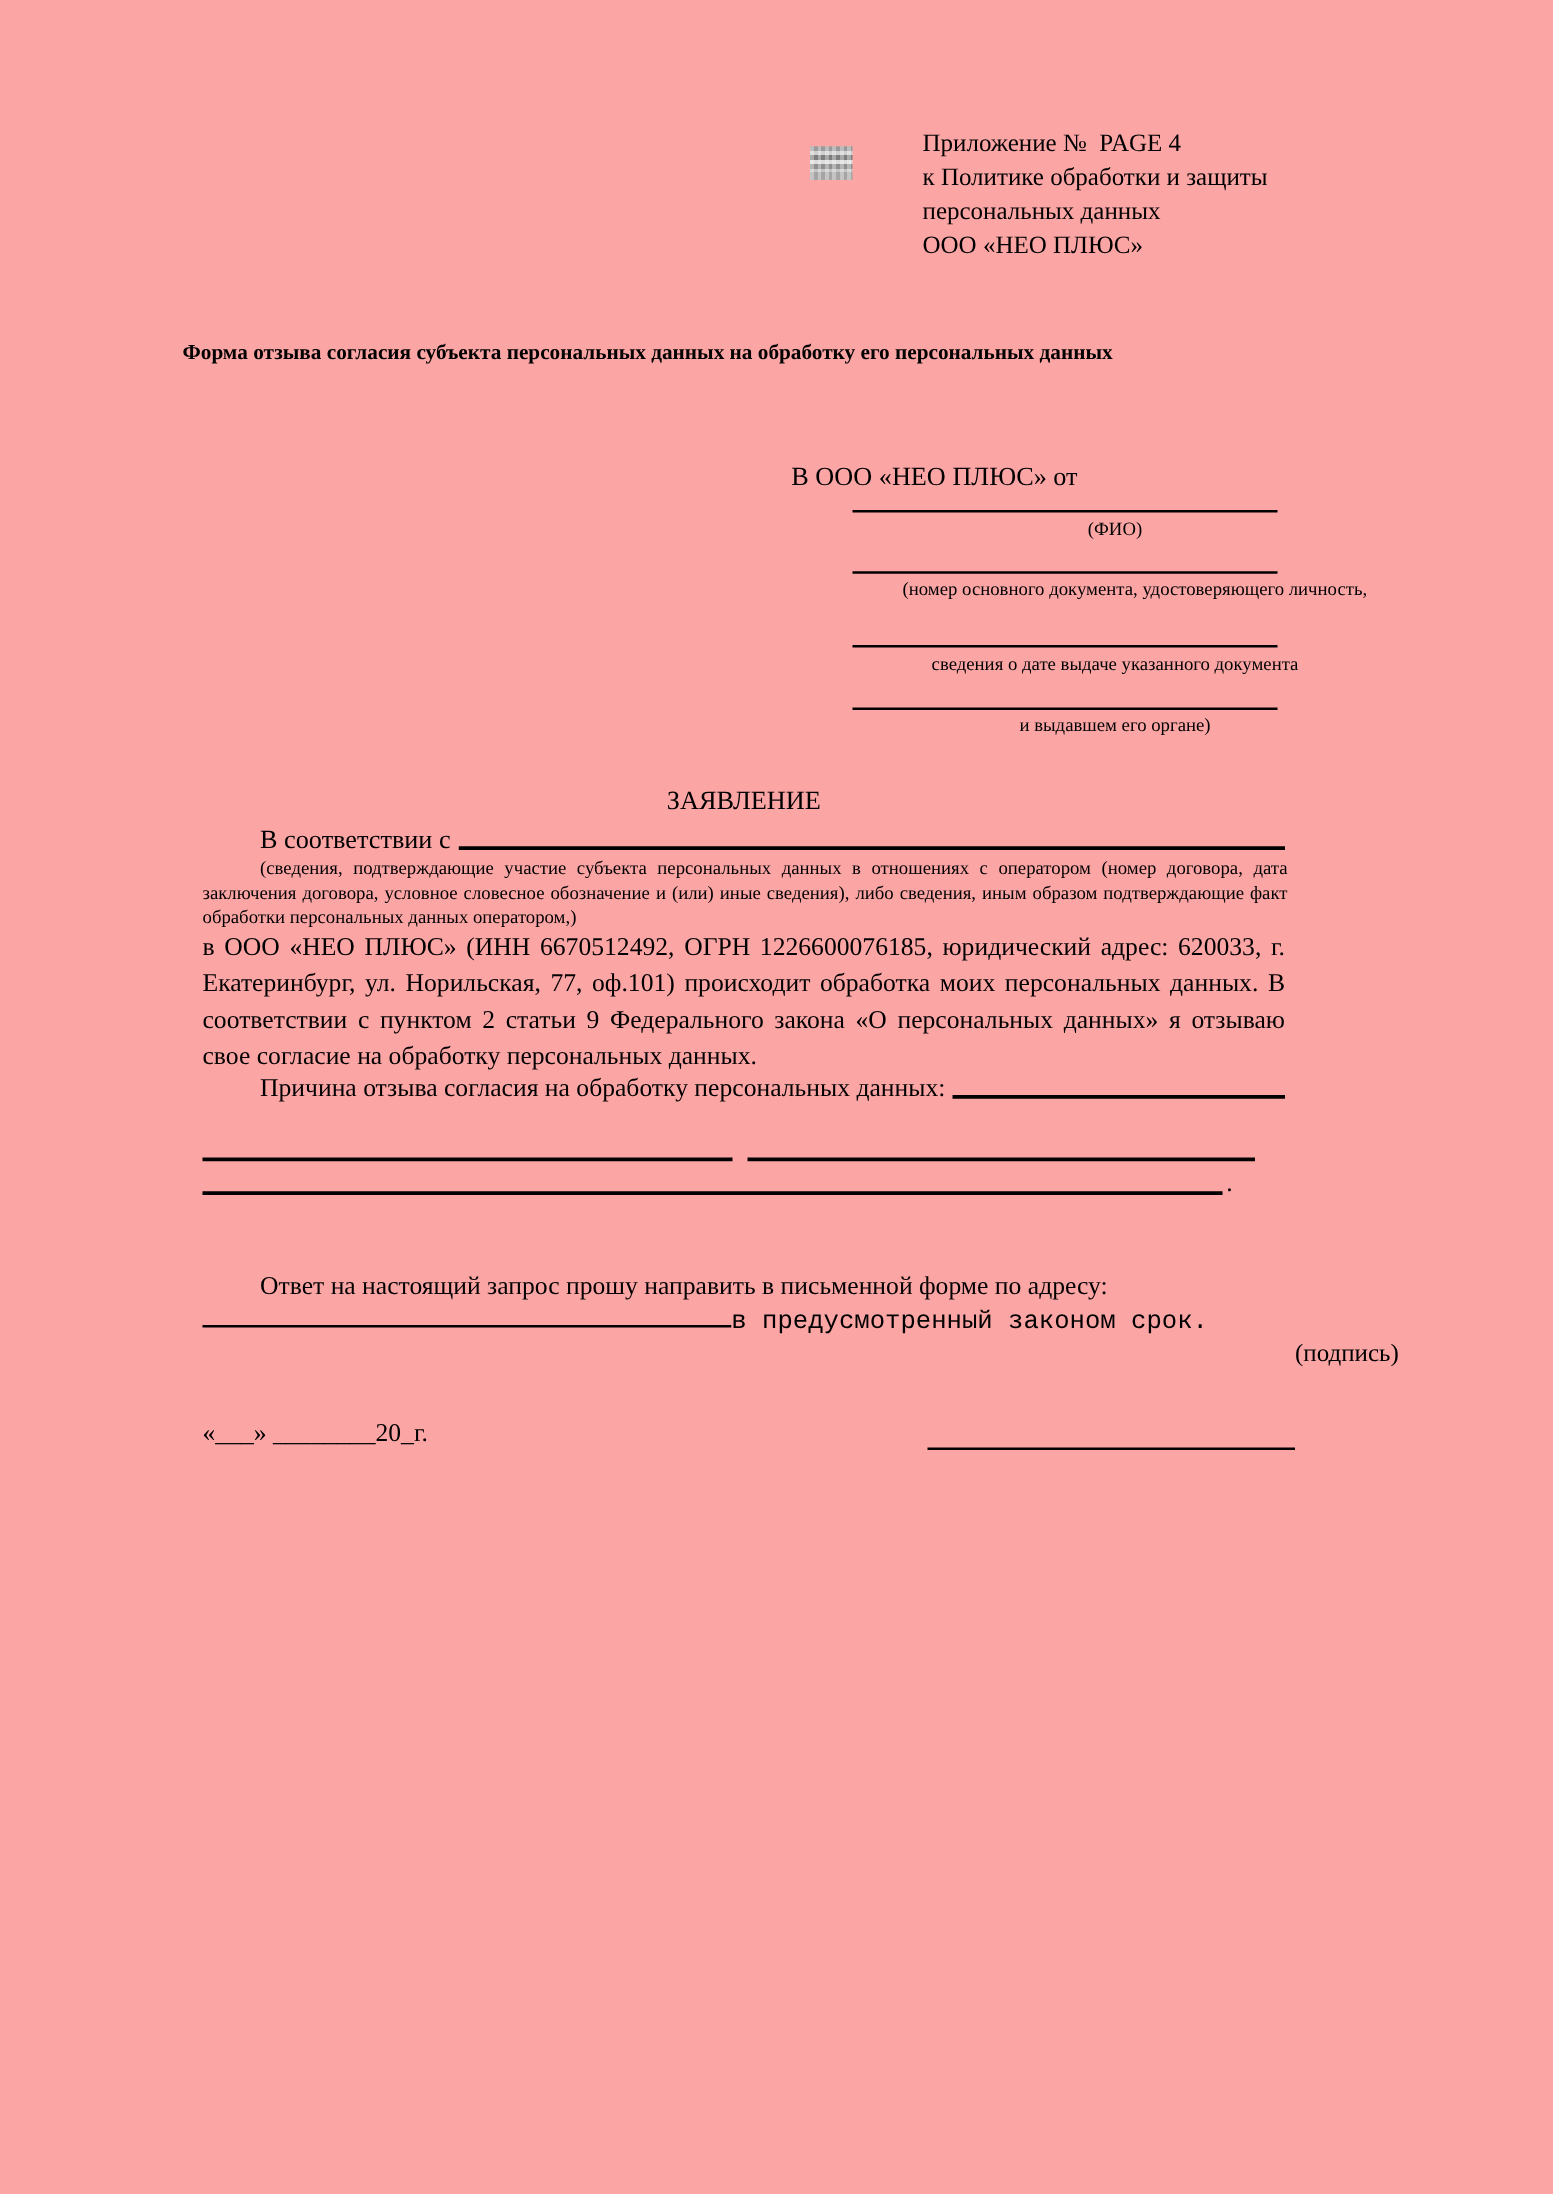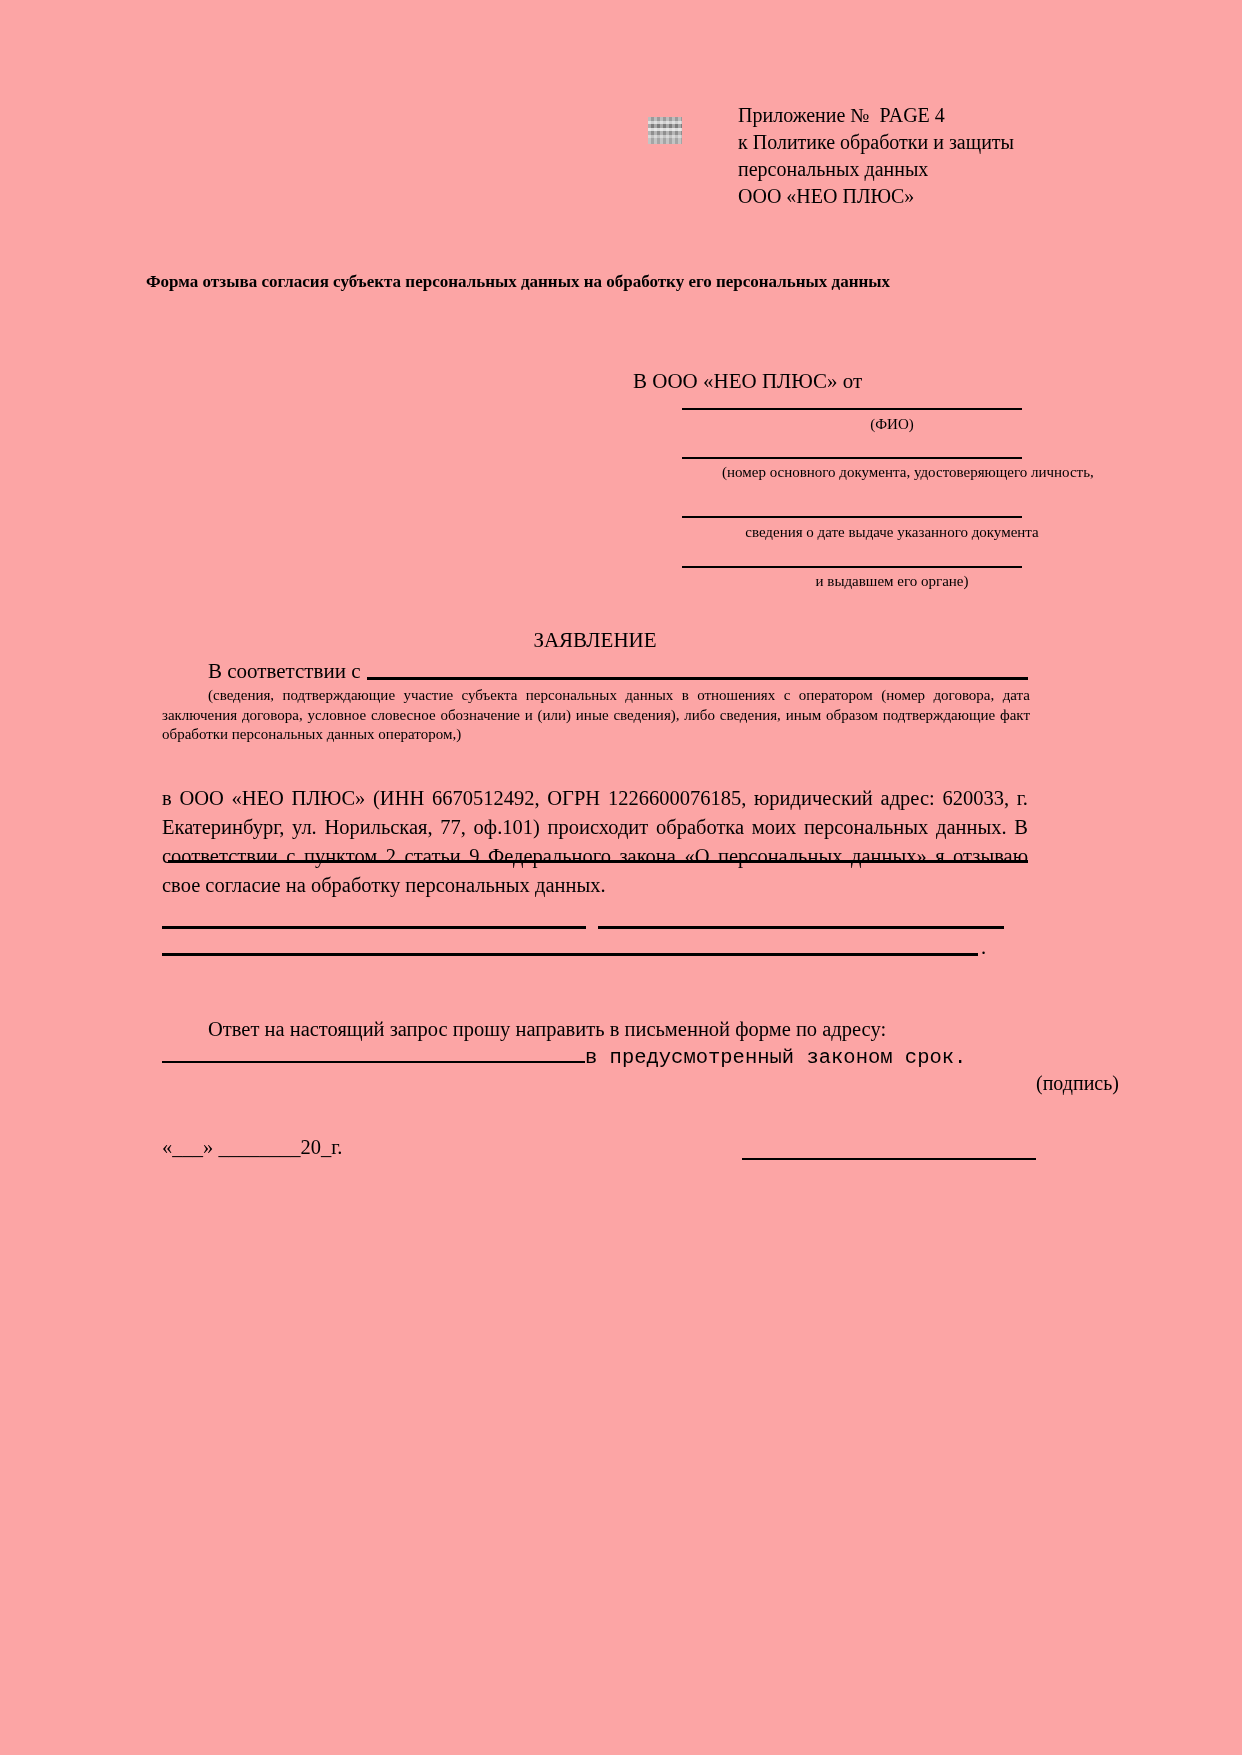--- a/index.html
+++ b/index.html
@@ -39,21 +39,21 @@
   .fillrow .fill{flex:1;border-bottom:3px solid #000;margin-bottom:4px;margin-left:6px;}
   .accordance{left:162px;top:659px;width:866px;}
   .accordance .lead{padding-left:46px;}
 
   .footnote{
     left:162px;top:686px;width:868px;
     font-size:15px;line-height:19.5px;
     text-align:justify;text-indent:46px;
   }
   .bodypara{
-    left:162px;top:784px;width:866px;
+    left:162px;top:744px;width:866px;
     font-size:20.5px;line-height:29px;text-align:justify;
   }
   .reason{left:162px;top:860px;width:866px;font-size:20.5px;}
   .reason .lead{padding-left:46px;}
 
   .confirm{left:162px;top:960px;width:866px;font-size:20.5px;line-height:29px;text-indent:46px;}
   .reply{left:162px;top:1018px;width:866px;font-size:20.5px;text-indent:46px;}
 
   .address-row{left:162px;top:1046px;width:866px;font-size:20.5px;font-family:Liberation Mono, monospace;}
   .address-row .pre-line{
@@ -100,20 +100,21 @@
   <div class="abs fillrow accordance">
     <span class="lead">В соответствии с</span>
     <span class="fill"></span>
   </div>
 
   <div class="abs footnote">(сведения, подтверждающие участие субъекта персональных данных в отношениях с оператором (номер договора, дата заключения договора, условное словесное обозначение и (или) иные сведения), либо сведения, иным образом подтверждающие факт обработки персональных данных оператором,)</div>
 
   <div class="abs bodypara">в ООО «НЕО ПЛЮС» (ИНН 6670512492, ОГРН 1226600076185, юридический адрес: 620033, г. Екатеринбург, ул. Норильская, 77, оф.101) происходит обработка моих персональных данных. В соответствии с пунктом 2 статьи 9 Федерального закона «О персональных данных» я отзываю свое согласие на обработку персональных данных.</div>
 
   <div class="abs fillrow reason">
+    <span class="lead">Причина отзыва согласия на обработку персональных данных:</span>
     <span class="fill"></span>
   </div>
 
   <div class="rule thick" style="left:162px;top:926px;width:424px;"></div>
   <div class="rule thick" style="left:598px;top:926px;width:406px;"></div>
   <div class="rule thick" style="left:162px;top:953px;width:816px;"></div>
   <span class="abs period-span" style="left:981px;top:936px;">.</span>
 
 
   <div class="abs reply">Ответ на настоящий запрос прошу направить в письменной форме по адресу:</div>

